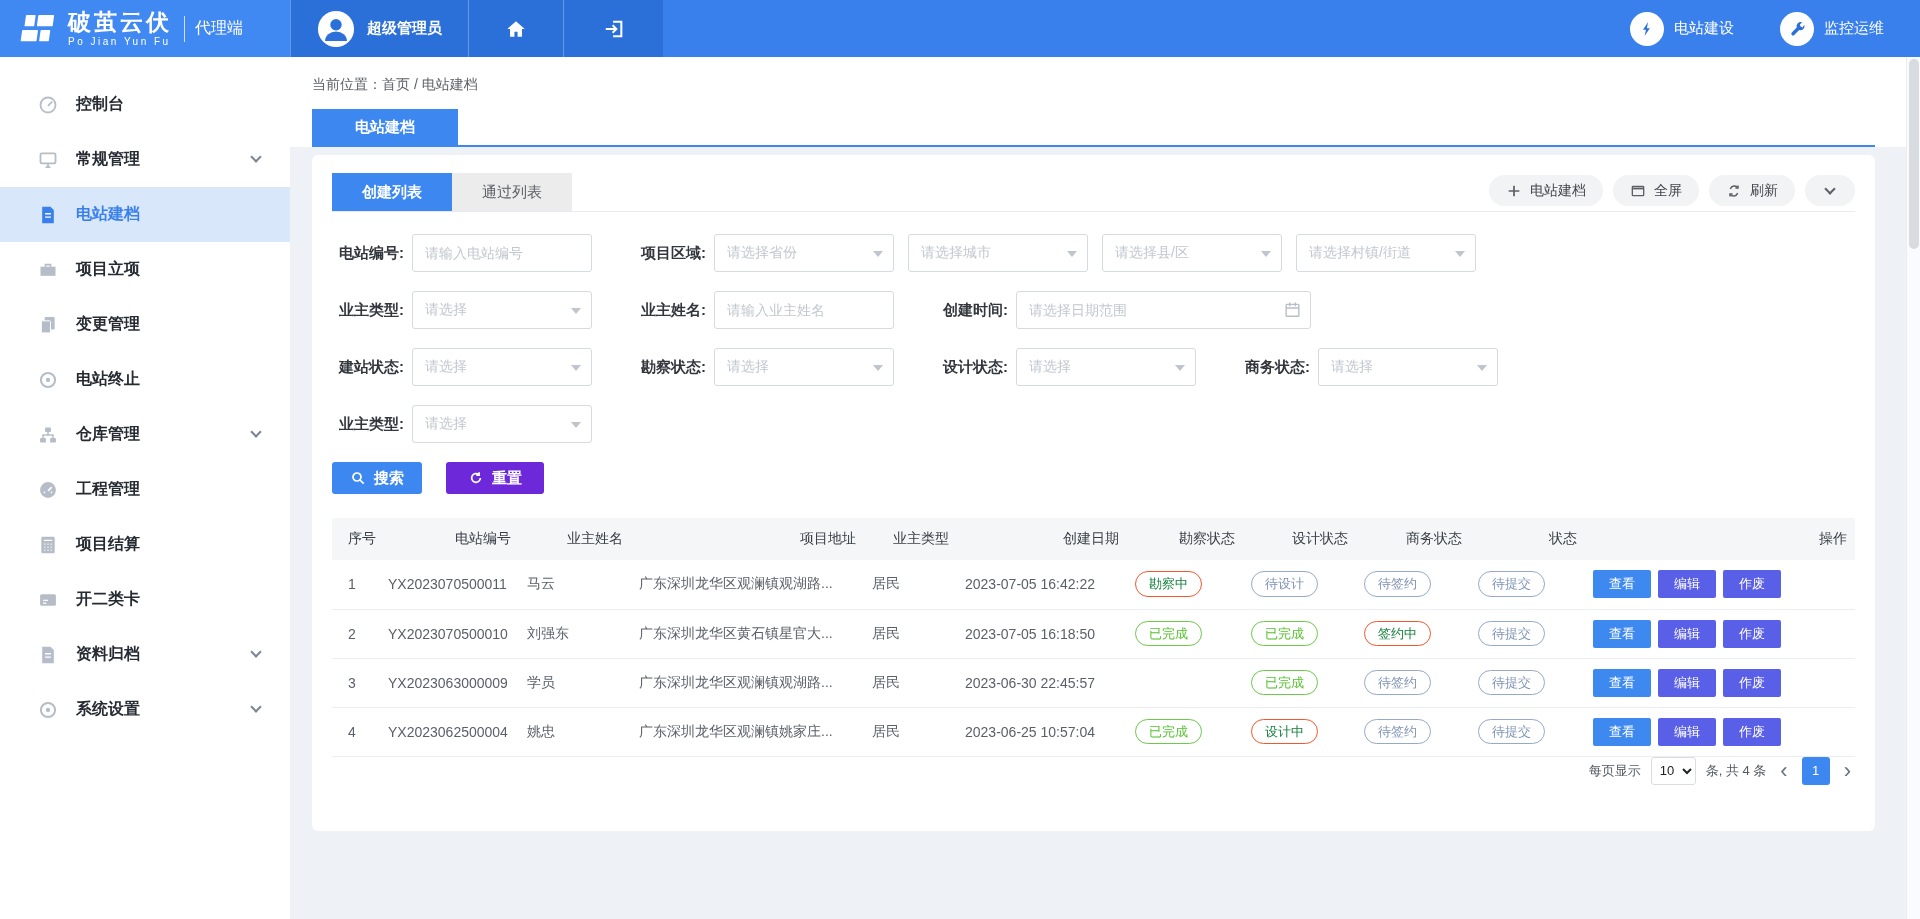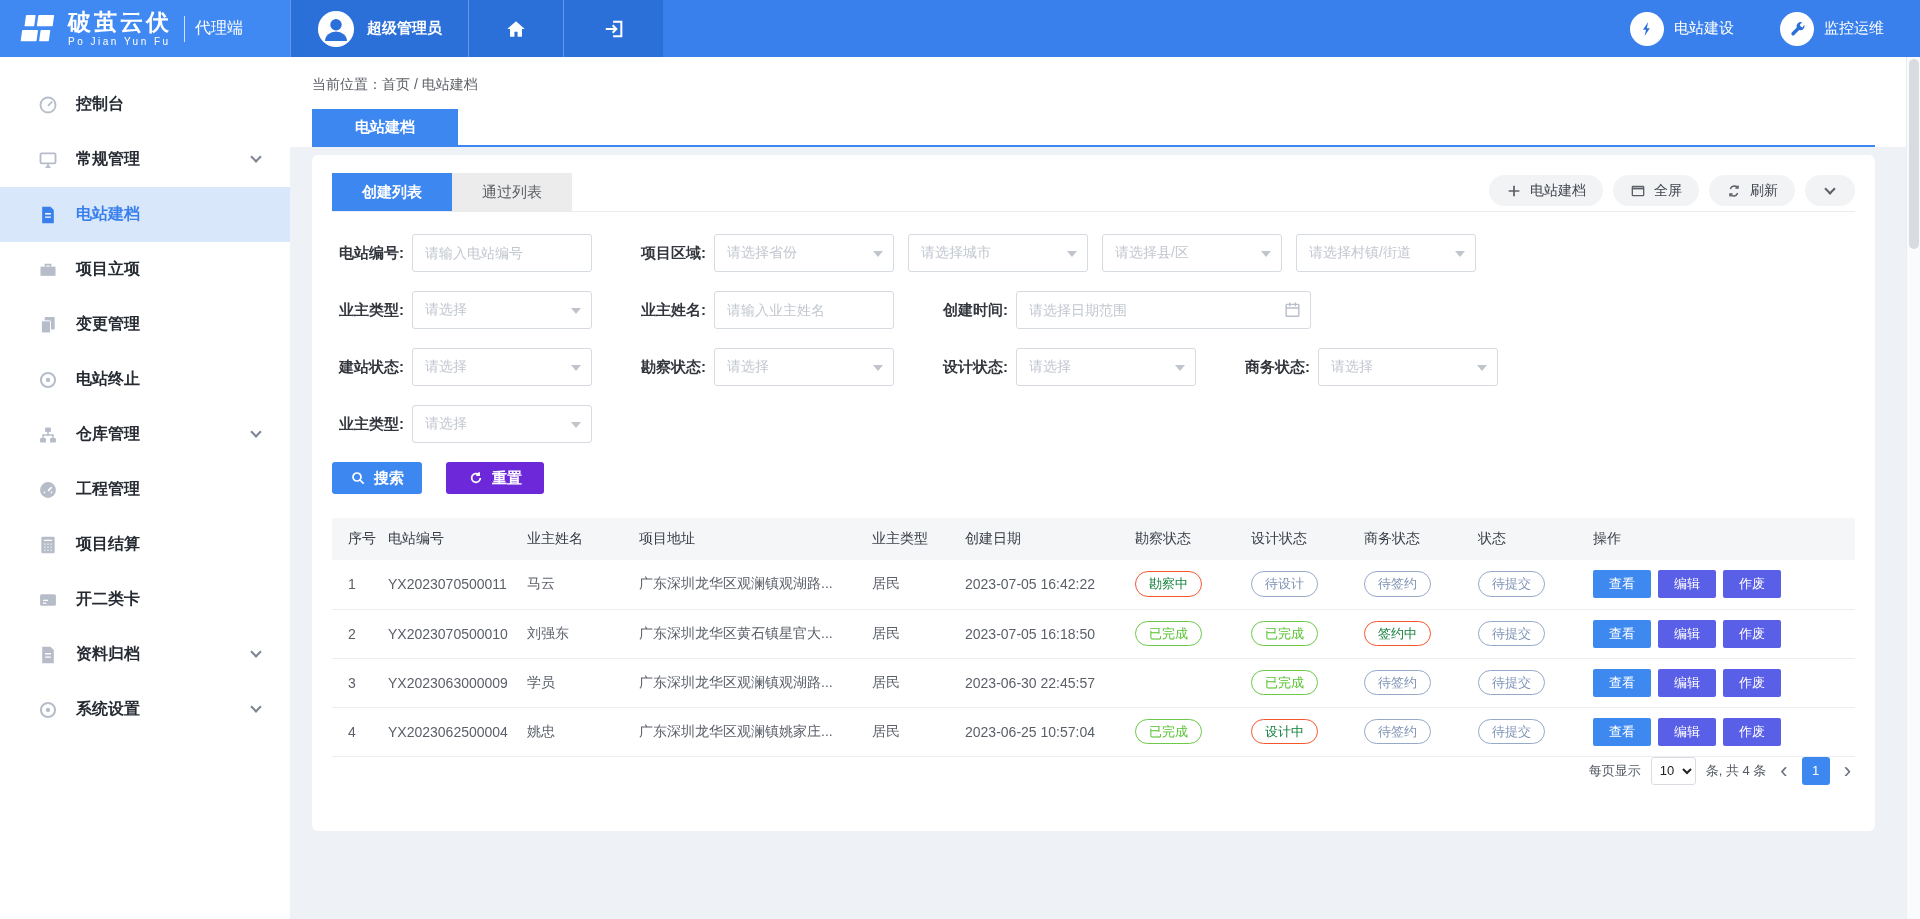--- a/index.html
+++ b/index.html
@@ -80,21 +80,21 @@
   .cal-icon { position:absolute; right:8px; top:8px; width:19px; height:19px; color:#b9bfc9; }
 
   .filter-btns { display:flex; gap:12px; margin:4px 0 24px 0; }
   .btn { height:32px; border:none; border-radius:3px; color:#fff; font-size:15px; font-weight:bold; display:flex; align-items:center; gap:8px; padding:0 18px; cursor:pointer; font-family:inherit; }
   .btn svg { width:16px; height:16px; }
   .btn-search { background:#3d87f0; }
   .btn-reset { background:#6d28d9; padding:0 22px;margin-left:12px; }
 
   
   table { border-collapse:collapse; table-layout:fixed; width:1523px; }
-  thead th { height:42px; background:#f5f6f8; font-size:14px; font-weight:normal; color:#383d45; text-align:left; padding:0 8px; white-space:nowrap; }
+  thead th { height:42px; background:#f5f6f8; font-size:14px; font-weight:normal; color:#383d45; text-align:right; padding:0 8px; white-space:nowrap; }
   tbody td { height:49px; border-bottom:1px solid #ecedf0; font-size:14px; color:#5a5f68; padding:0 8px; white-space:nowrap; overflow:hidden; }
   th:first-child, td:first-child { padding-left:16px; }
   .badge { display:inline-block; padding:4px 13px; border-radius:14px; font-size:13px; border:1px solid; background:#fff; line-height:1.2; }
   .badge.warn { color:#15803d; border-color:#f4572e; }
   .badge.success { color:#54c22e; border-color:#6cc94a; }
   .badge.pending { color:#7f93b5; border-color:#97a9c8; }
   .act-btn { display:inline-block; width:58px; height:28px; line-height:28px; text-align:center; border:none; border-radius:2px; color:#fff; font-size:13px; margin-right:7px; cursor:pointer; font-family:inherit; }
   .act-view { background:#3e89f0; }
   .act-edit, .act-void { background:#5a5fe8; }
 

